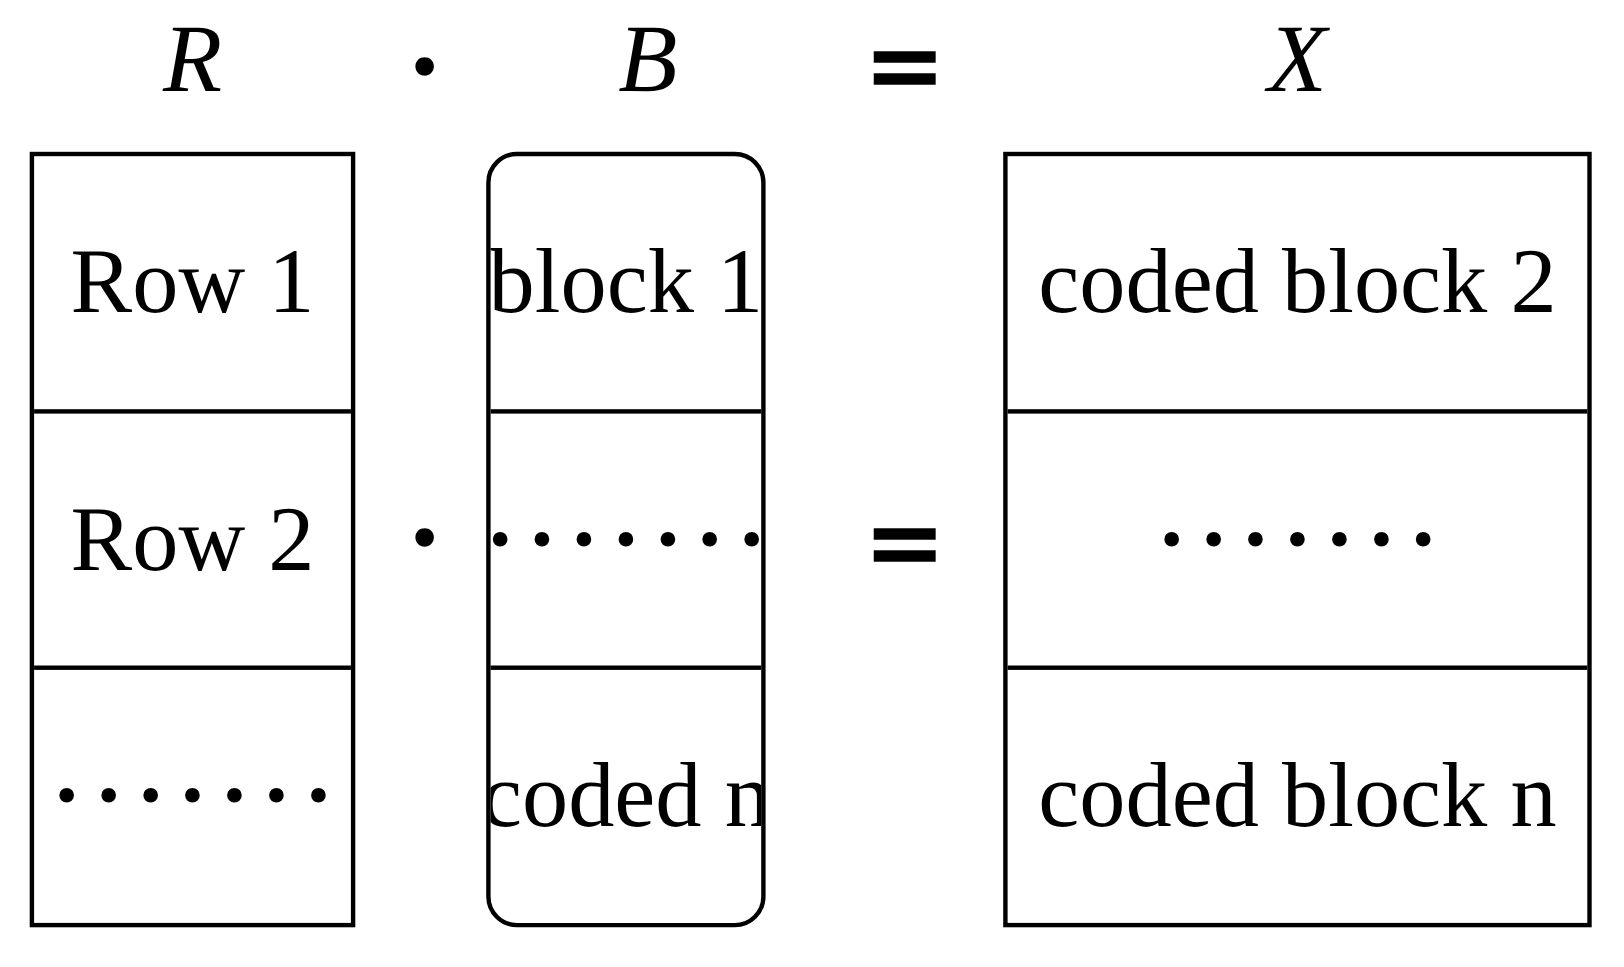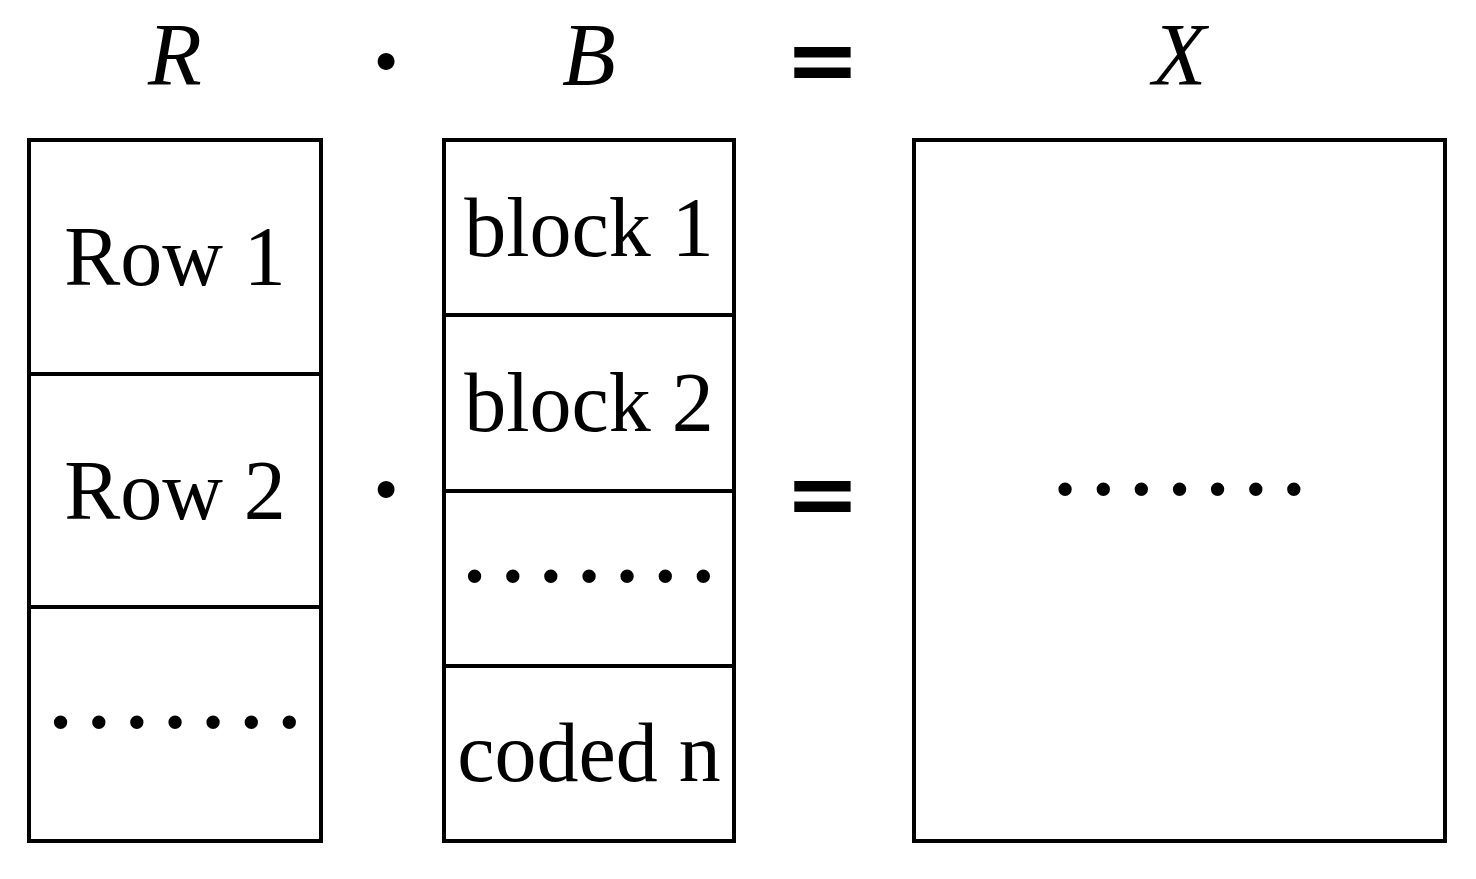--- a/index.html
+++ b/index.html
@@ -52,21 +52,21 @@
     position: absolute;
     top: 138px;
     height: 705px;
     box-sizing: border-box;
     border: 4px solid var(--ink);
     display: flex;
     flex-direction: column;
     background: var(--paper);
   }
   .tbl-r { left: 27px;  width: 296px; }
-  .tbl-b { left: 442px; width: 294px; }
+  .tbl-b { left: 442px; width: 254px; border-radius: 28px; }
   .tbl-x { left: 912px; width: 535px; }
 
   .row {
     flex: 1 1 0;
     display: flex;
     align-items: center;
     justify-content: center;
     font-size: 84px;
     line-height: 1;
     white-space: nowrap;
@@ -95,24 +95,25 @@
   <div class="tbl tbl-r">
     <div class="row">Row 1</div>
     <div class="row">Row 2</div>
     <div class="row dots">•••••••</div>
   </div>
 
   <div class="op op-dot mid-dot">•</div>
 
   <div class="tbl tbl-b">
     <div class="row">block 1</div>
-    <div class="row">block 2</div>
     <div class="row dots">•••••••</div>
     <div class="row">coded n</div>
   </div>
 
   <div class="op op-eq mid-eq">=</div>
 
   <div class="tbl tbl-x">
+    <div class="row">coded block 2</div>
     <div class="row dots">•••••••</div>
+    <div class="row">coded block n</div>
   </div>
 
 </div>
 
 </body></html>

